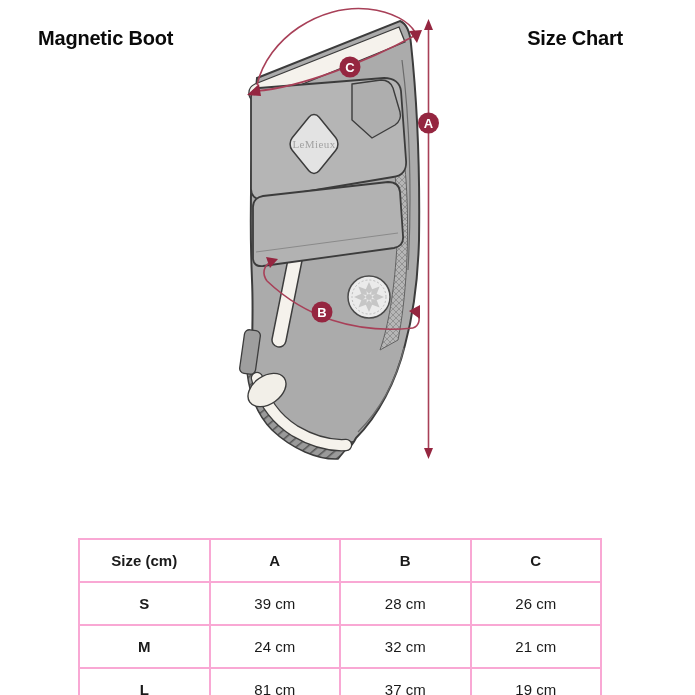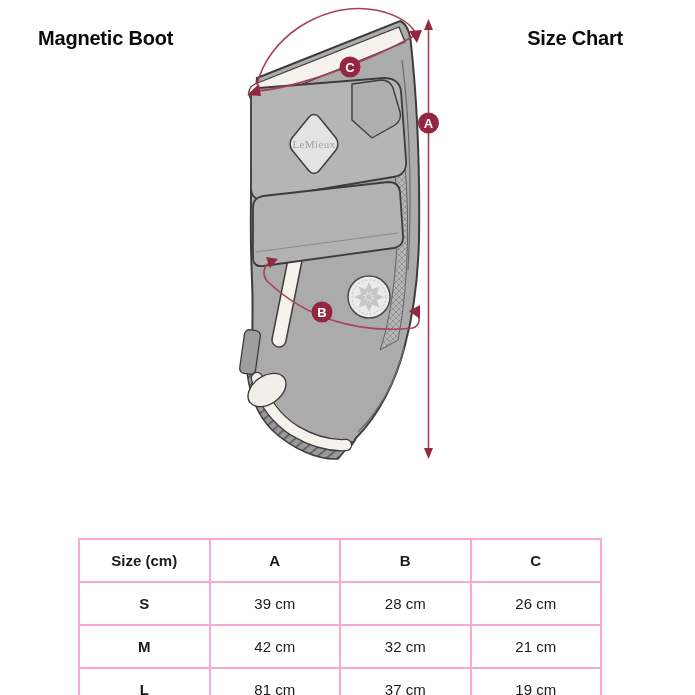--- a/index.html
+++ b/index.html
@@ -166,21 +166,21 @@
   </thead>
   <tbody>
     <tr>
       <td class="size-col">S</td>
       <td>39 cm</td>
       <td>28 cm</td>
       <td>26 cm</td>
     </tr>
     <tr>
       <td class="size-col">M</td>
-      <td>42 cm</td>
+      <td>24 cm</td>
       <td>32 cm</td>
       <td>21 cm</td>
     </tr>
     <tr>
       <td class="size-col">L</td>
       <td>81 cm</td>
       <td>37 cm</td>
       <td>19 cm</td>
     </tr>
   </tbody>

